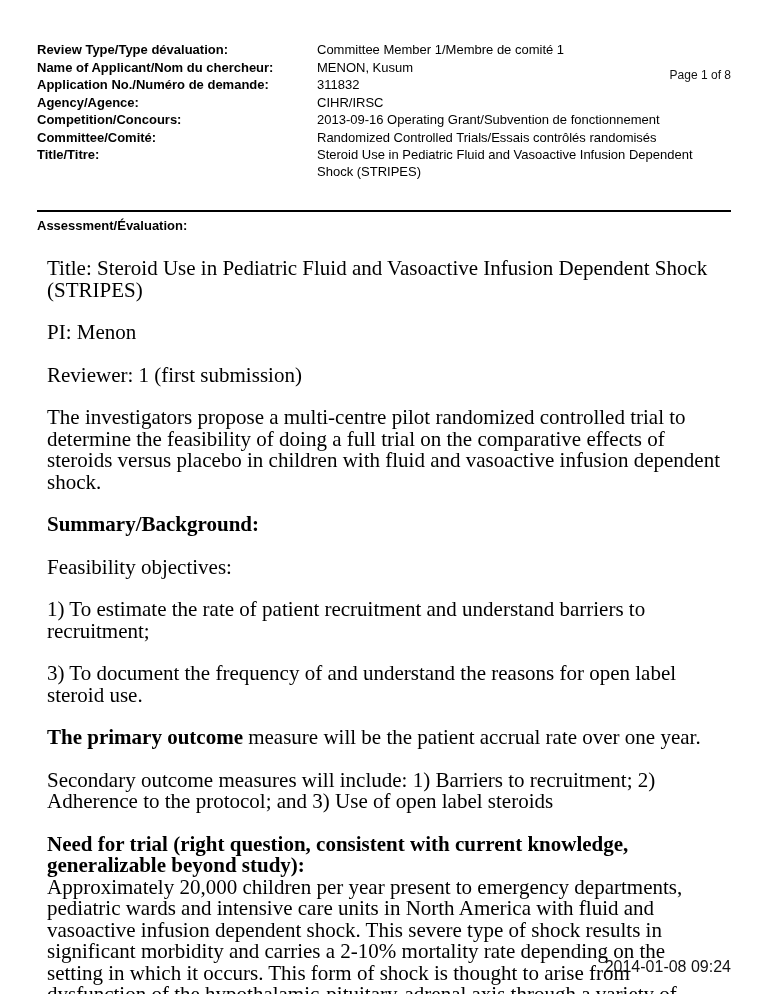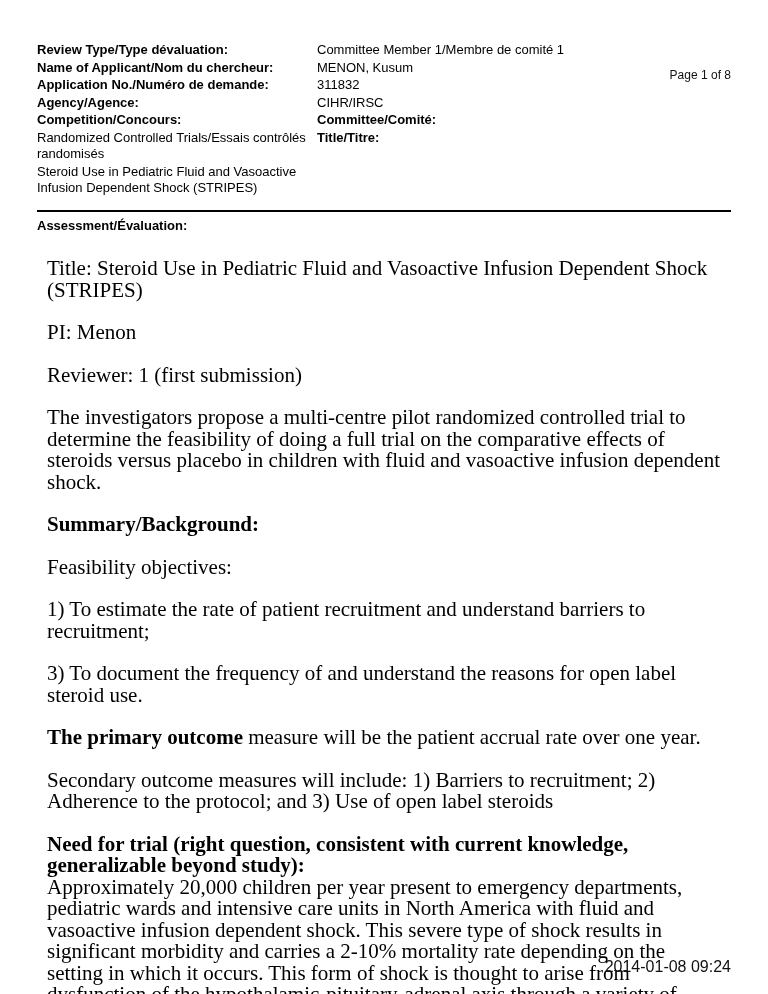--- a/index.html
+++ b/index.html
@@ -86,20 +86,21 @@
     <div class="label">Name of Applicant/Nom du chercheur:</div>
     <div class="value">MENON, Kusum</div>
 
     <div class="label">Application No./Numéro de demande:</div>
     <div class="value">311832</div>
 
     <div class="label">Agency/Agence:</div>
     <div class="value">CIHR/IRSC</div>
 
     <div class="label">Competition/Concours:</div>
+    <div class="value">2013-09-16 Operating Grant/Subvention de fonctionnement</div>
 
     <div class="label">Committee/Comité:</div>
     <div class="value">Randomized Controlled Trials/Essais contrôlés randomisés</div>
 
     <div class="label">Title/Titre:</div>
     <div class="value">Steroid Use in Pediatric Fluid and Vasoactive Infusion Dependent Shock (STRIPES)</div>
   </div>
 </div>
 
 <hr class="divider">

